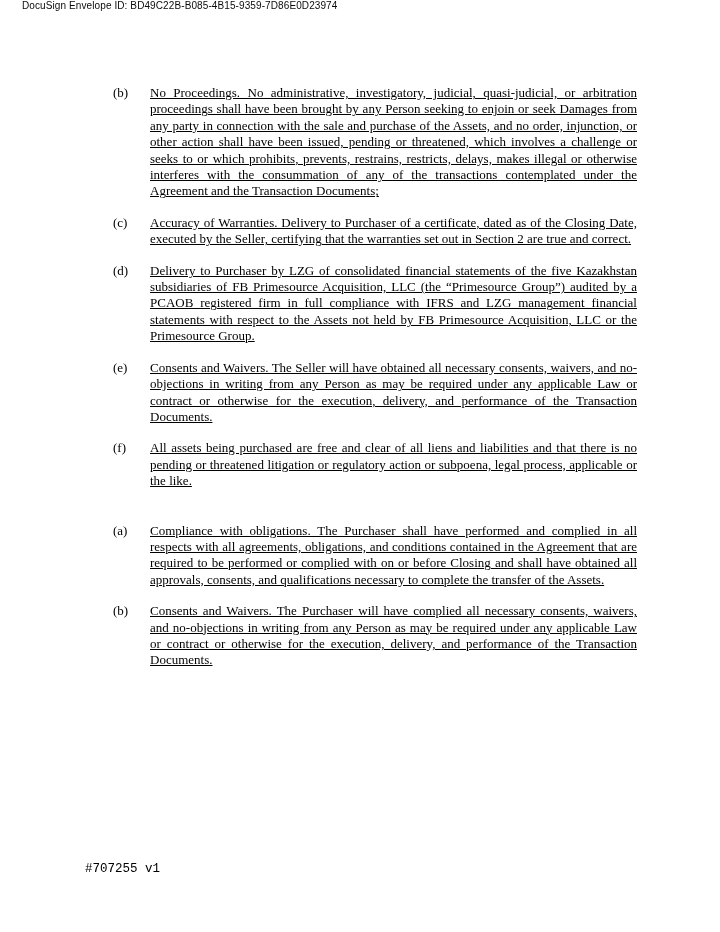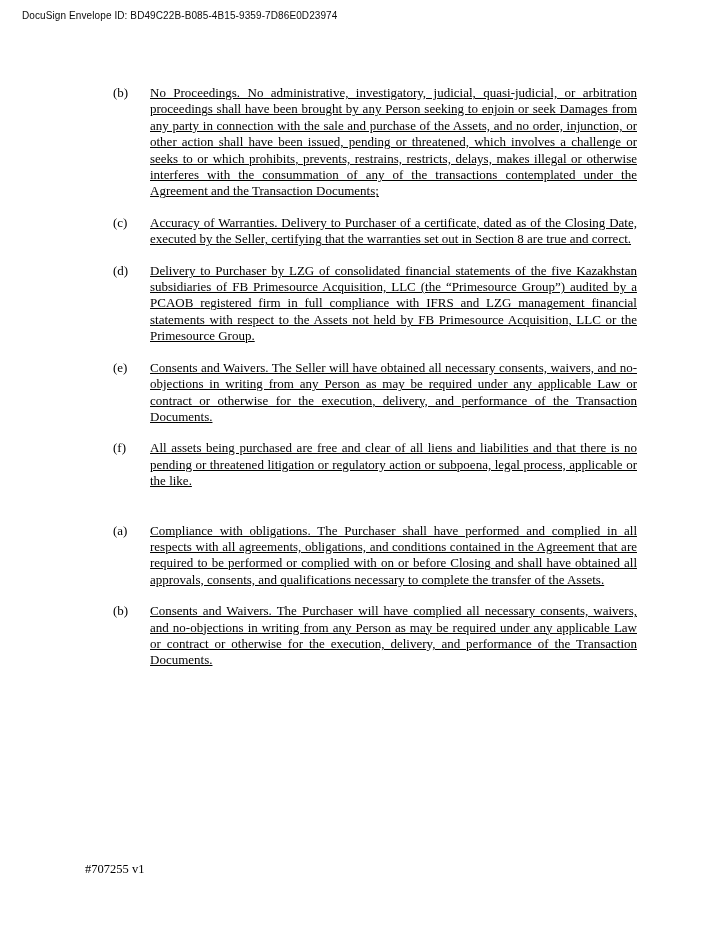--- a/index.html
+++ b/index.html
@@ -11,21 +11,21 @@
     position: relative;
     width: 720px;
     height: 932px;
     background: #ffffff;
     font-family: "Liberation Serif", serif;
     color: #000000;
     overflow: hidden;
   }
   .docusign-header {
     position: absolute;
-    top: 10px;
+    top: 0;
     left: 22px;
     font-family: "Liberation Sans", sans-serif;
     font-size: 10px;
     color: #0a0a0a;
     letter-spacing: 0.1px;
     white-space: nowrap;
   }
   .content {
     position: absolute;
     top: 85px;
@@ -63,39 +63,40 @@
   }
   .gap-after-large {
     margin-bottom: 33px;
   }
   .doc-footer {
     position: absolute;
     top: 862px;
     left: 85px;
     font-size: 12.5px;
     color: #000000;
+    font-family: Liberation Mono, monospace;
   }
 </style>
 </head>
 <body>
 
 <div class="page">
 
   <div class="docusign-header">DocuSign Envelope ID: BD49C22B-B085-4B15-9359-7D86E0D23974</div>
 
   <div class="content">
 
     <div class="para level2">
       <span class="label">(b)</span>
       <span class="text">No Proceedings. No administrative, investigatory, judicial, quasi-judicial, or arbitration proceedings shall have been brought by any Person seeking to enjoin or seek Damages from any party in connection with the sale and purchase of the Assets, and no order, injunction, or other action shall have been issued, pending or threatened, which involves a challenge or seeks to or which prohibits, prevents, restrains, restricts, delays, makes illegal or otherwise interferes with the consummation of any of the transactions contemplated under the Agreement and the Transaction Documents;</span>
     </div>
 
     <div class="para level2">
       <span class="label">(c)</span>
-      <span class="text">Accuracy of Warranties. Delivery to Purchaser of a certificate, dated as of the Closing Date, executed by the Seller, certifying that the warranties set out in Section 8 are true and correct.</span>
+      <span class="text">Accuracy of Warranties. Delivery to Purchaser of a certificate, dated as of the Closing Date, executed by the Seller, certifying that the warranties set out in Section 2 are true and correct.</span>
     </div>
 
     <div class="para level2">
       <span class="label">(d)</span>
       <span class="text">Delivery to Purchaser by LZG of consolidated financial statements of the five Kazakhstan subsidiaries of FB Primesource Acquisition, LLC (the “Primesource Group”) audited by a PCAOB registered firm in full compliance with IFRS and LZG management financial statements with respect to the Assets not held by FB Primesource Acquisition, LLC or the Primesource Group.</span>
     </div>
 
     <div class="para level2">
       <span class="label">(e)</span>
       <span class="text">Consents and Waivers. The Seller will have obtained all necessary consents, waivers, and no-objections in writing from any Person as may be required under any applicable Law or contract or otherwise for the execution, delivery, and performance of the Transaction Documents.</span>

